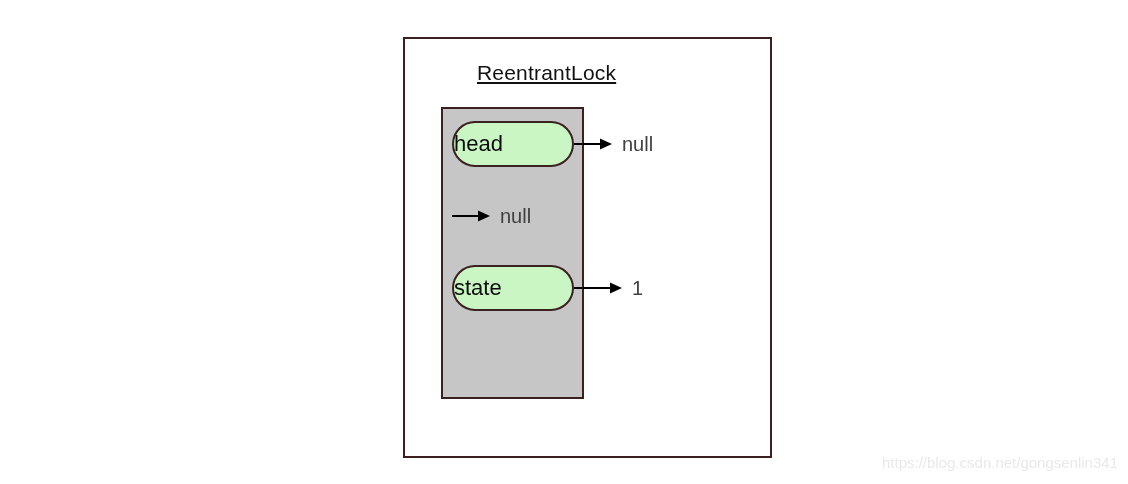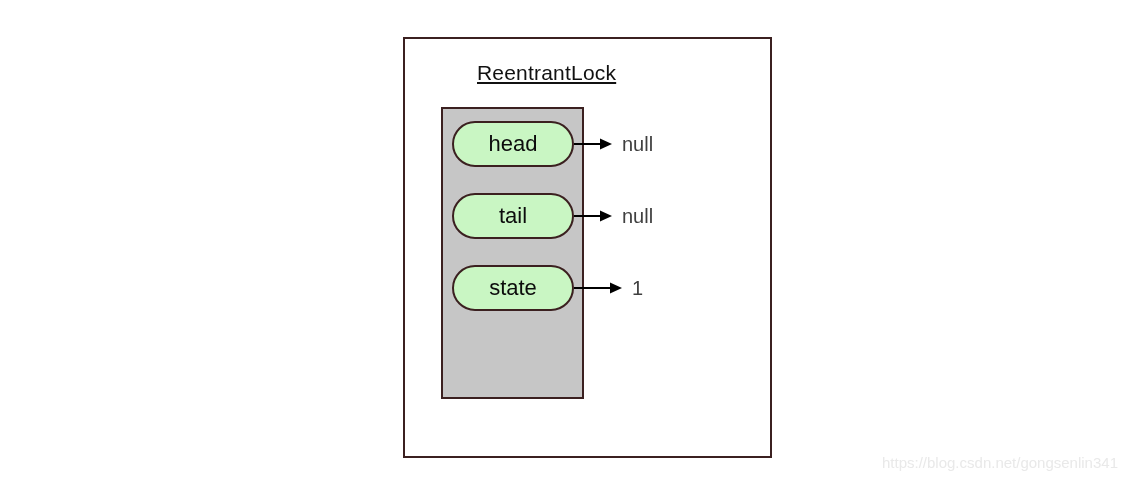--- a/index.html
+++ b/index.html
@@ -57,21 +57,21 @@
   .row-state{top:265px;}
   .row-owner{top:327px;height:62px;}
   .pill{
     width:122px;height:46px;
     flex:0 0 122px;
     background:var(--pill-fill);
     border:2px solid var(--pill-border);
     border-radius:23px;
     display:flex;
     align-items:center;
-    justify-content:center;
+    justify-content:flex-start;
     font-size:22px;
     color:#0c0c0c;
   }
   .arrow-svg{display:block;flex:0 0 auto;}
   .value-text{
     font-size:20px;
     color:#404040;
     margin-left:9px;
     white-space:nowrap;
   }
@@ -111,23 +111,20 @@
       <span>head</span>
     </div>
     <svg class="arrow-svg" width="39" height="14" viewBox="0 0 39 14">
       <line x1="0" y1="7" x2="26" y2="7" stroke="#000" stroke-width="2"></line>
       <polygon points="26,1.5 38,7 26,12.5" fill="#000"></polygon>
     </svg>
     <span class="value-text">null</span>
   </div>
 
   <div class="field-row row-tail">
-    <div class="pill">
-      <span>tail</span>
-    </div>
     <svg class="arrow-svg" width="39" height="14" viewBox="0 0 39 14">
       <line x1="0" y1="7" x2="26" y2="7" stroke="#000" stroke-width="2"></line>
       <polygon points="26,1.5 38,7 26,12.5" fill="#000"></polygon>
     </svg>
     <span class="value-text">null</span>
   </div>
 
   <div class="field-row row-state">
     <div class="pill">
       <span>state</span>

